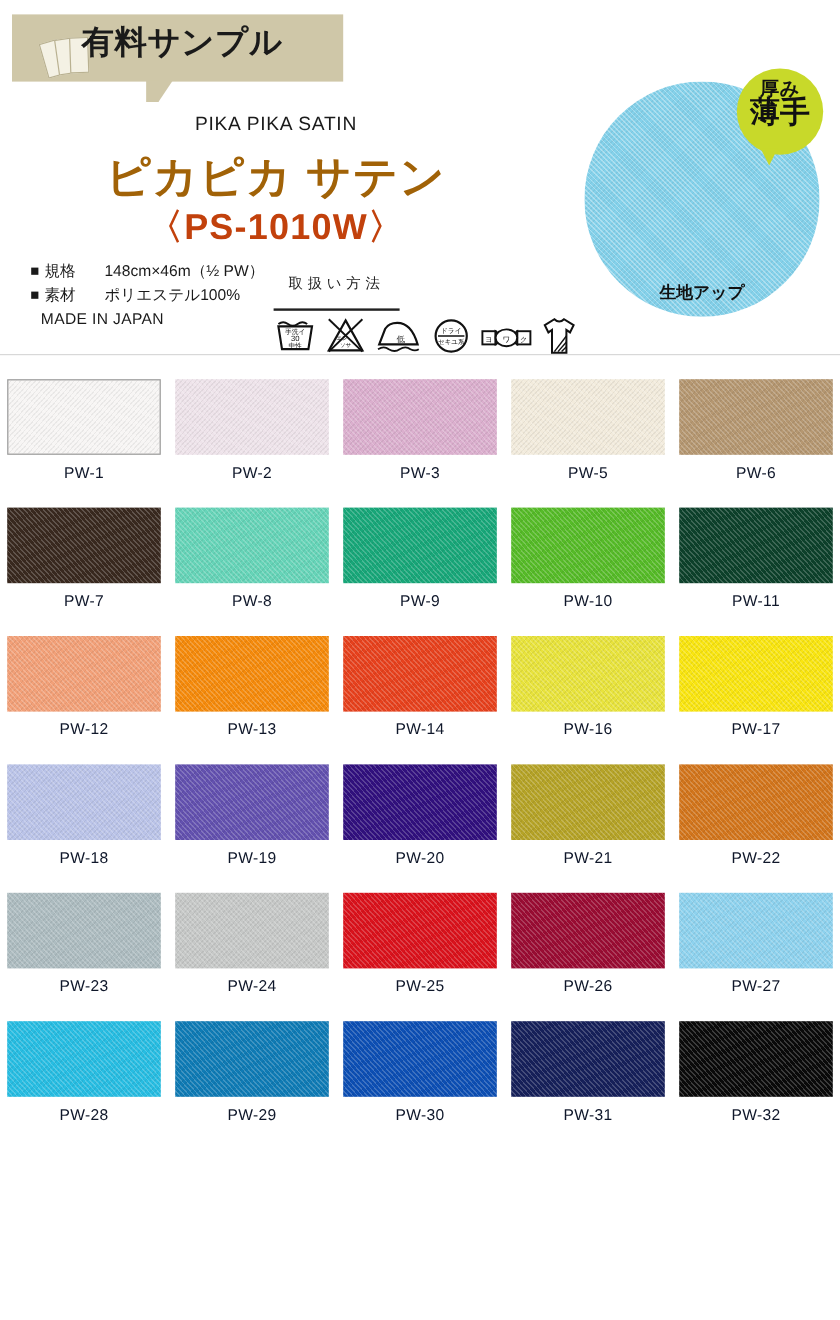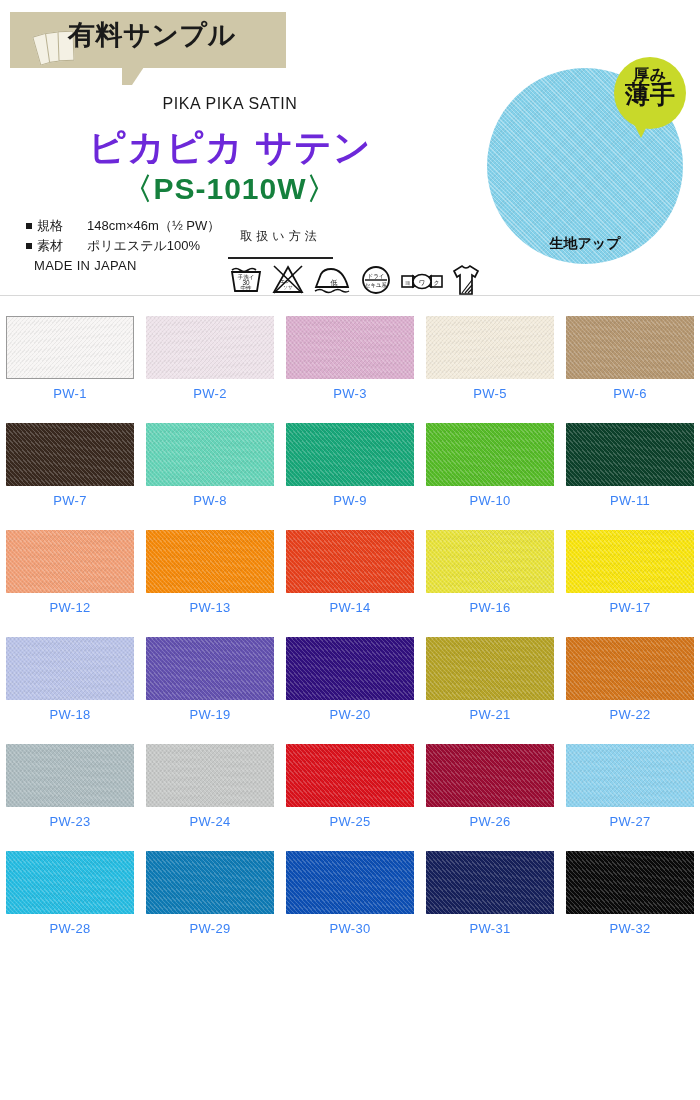--- a/index.html
+++ b/index.html
@@ -86,32 +86,32 @@
   }
   #title-jp {
     position: absolute;
     left: 0;
     top: 123px;
     width: 460px;
     text-align: center;
     font-size: 37px;
     font-weight: bold;
     letter-spacing: 1px;
-    color: #6d28d9;
+    color: #a16207;
   }
   #title-code {
     position: absolute;
     left: 0;
     top: 169px;
     width: 460px;
     text-align: center;
     font-size: 30px;
     font-weight: bold;
     letter-spacing: 1px;
-    color: #15803d;
+    color: #c2410c;
   }
 
   
   #specs {
     position: absolute;
     left: 26px;
     top: 216px;
     font-size: 13px;
     line-height: 20px;
   }
@@ -248,21 +248,21 @@
   .swatch-chip.bordered {
     border: 1px solid #9a9a9a;
   }
   .swatch-label {
     position: absolute;
     left: 0;
     top: 82px;
     width: 140px;
     text-align: center;
     font-size: 13px;
-    color: #3b82f6;
+    color: #0f172a;
     letter-spacing: .3px;
   }
 </style>
 </head>
 <body>
 
 <div id="header">
 
   <div id="sample-banner">
     <span class="card-stack">

